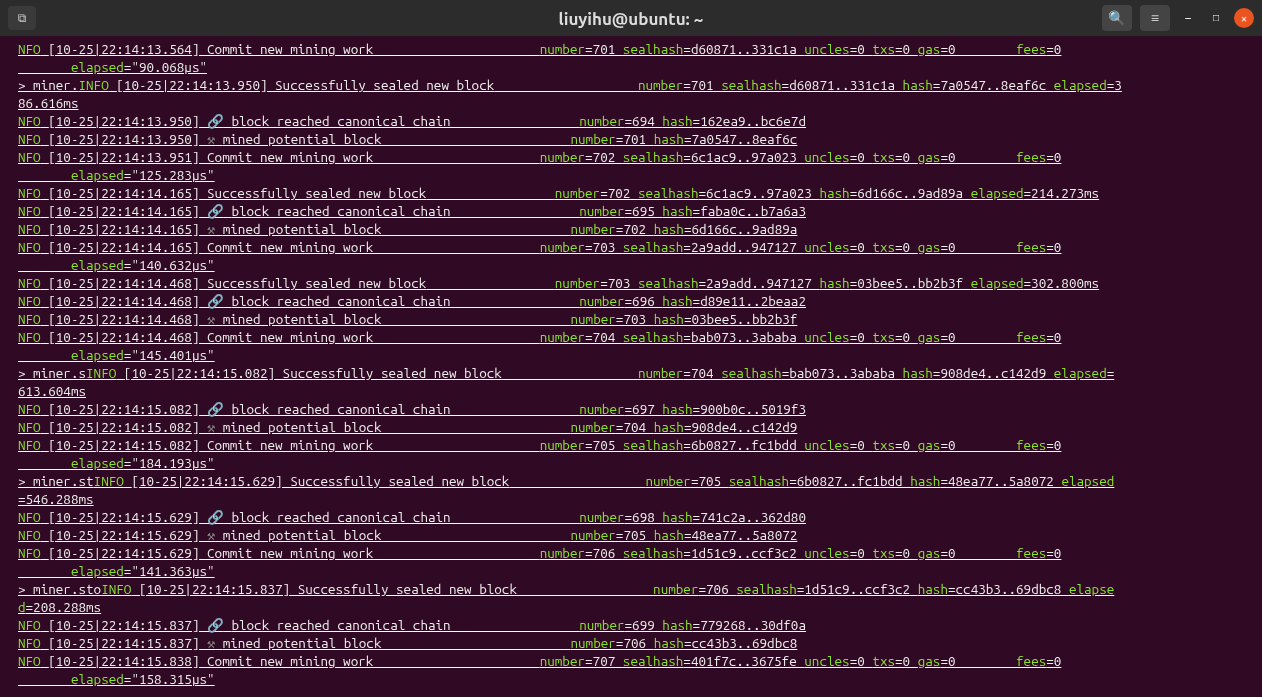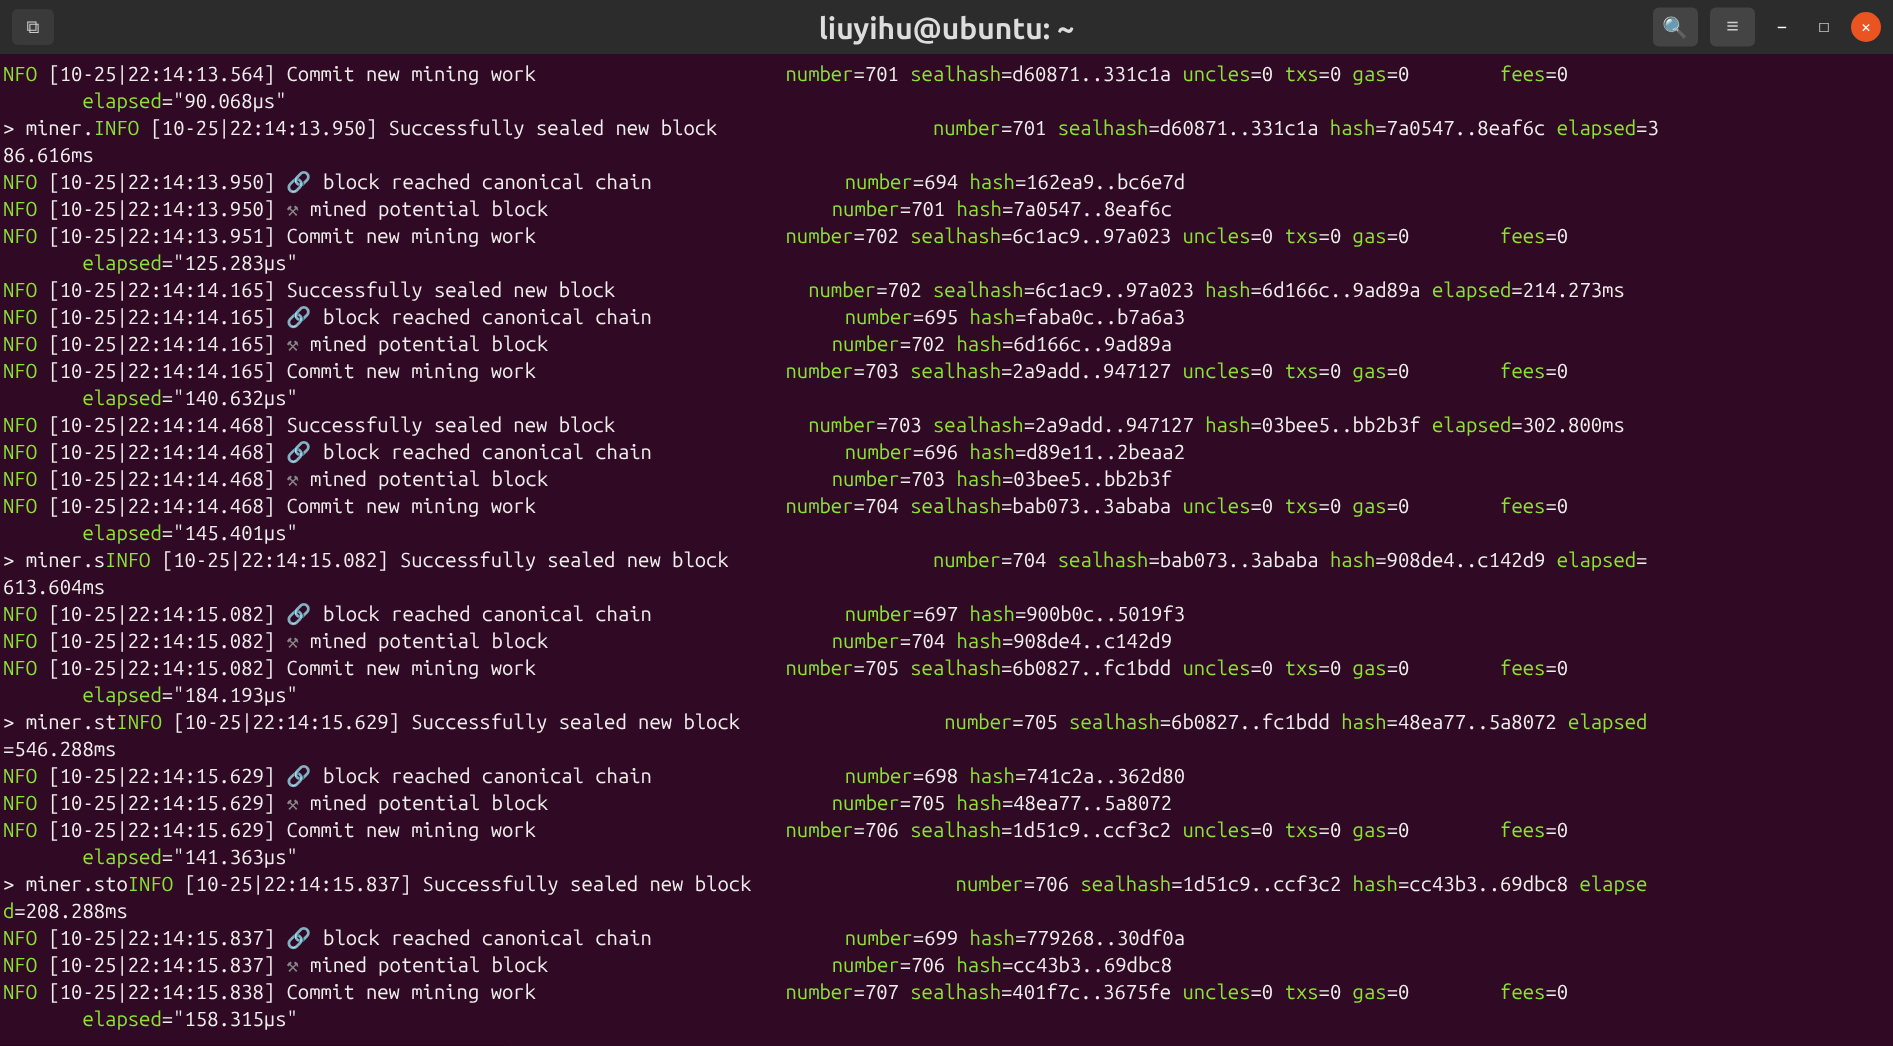--- a/index.html
+++ b/index.html
@@ -36,21 +36,21 @@
   color: #ccc;
   font-size: 12px;
   cursor: pointer;
 }
 .titlebar-center {
   position: absolute;
   left: 50%;
   transform: translateX(-50%);
   color: #ddd;
   font-family: 'Ubuntu', sans-serif;
-  font-size: 20px;
+  font-size: 17px;
   font-weight: bold;
 }
 .titlebar-right {
   margin-left: auto;
   display: flex;
   align-items: center;
   gap: 8px;
 }
 .toolbar-btn {
   width: 30px;
@@ -70,26 +70,27 @@
   display: flex;
   align-items: center;
   justify-content: center;
   color: #fff;
   cursor: pointer;
   font-size: 10px;
 }
 .window-close { background: #e95420; }
 .terminal {
   background: #300a24;
-  padding: 4px 2px;
+  padding: 4px 18px;
   height: calc(100% - 36px);
   overflow: hidden;
   line-height: 18px;
   white-space: pre;
   font-size: 13.5px;
+  text-decoration: underline;
 }
 .g { color: #8ae234; }
 .w { color: #eeeeec; }
 span.icon { color: #888; }
 </style>
 </head>
 <body>
 
 <div class="titlebar">
   <div class="titlebar-left">

